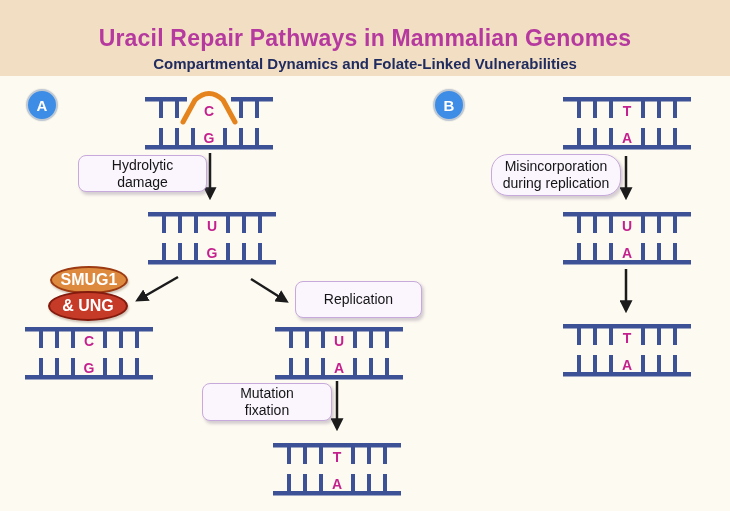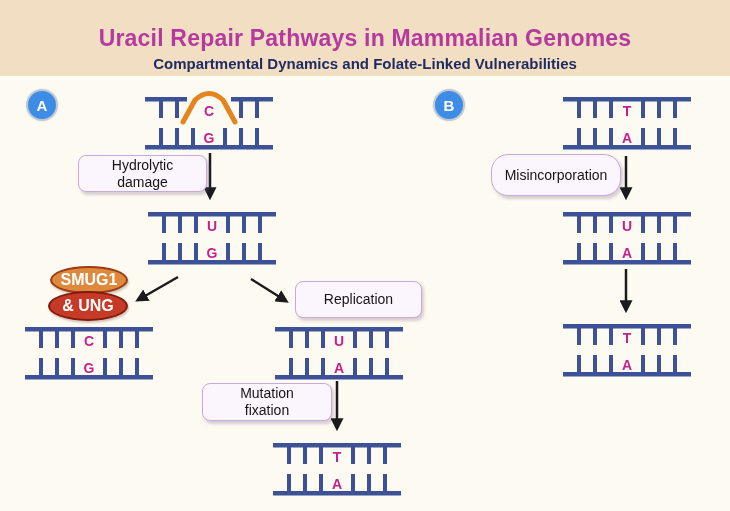--- a/index.html
+++ b/index.html
@@ -238,20 +238,21 @@
     <span>Replication</span>
   </div>
 
   <div class="step-box" style="left:202px; top:383px; width:130px; height:38px;">
     <span>Mutation</span>
     <span>fixation</span>
   </div>
 
   <div class="step-box" style="left:491px; top:154px; width:130px; height:42px;border-radius:17px;">
     <span>Misincorporation</span>
+    <span>during replication</span>
   </div>
 
   <div class="enzyme smug1" style="left:50px; top:266px; width:78px; height:28px;">
     <span>SMUG1</span>
   </div>
   <div class="enzyme ung" style="left:48px; top:291px; width:80px; height:30px;">
     <span>&amp; UNG</span>
   </div>
 
 </div>

